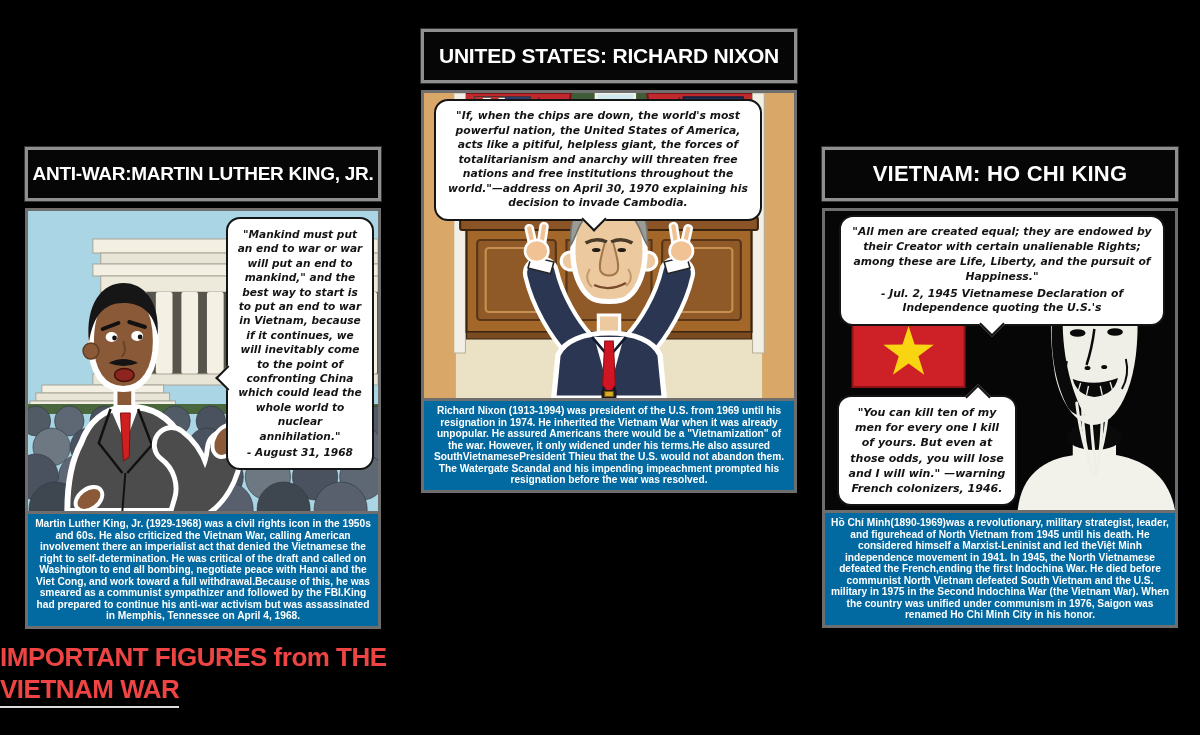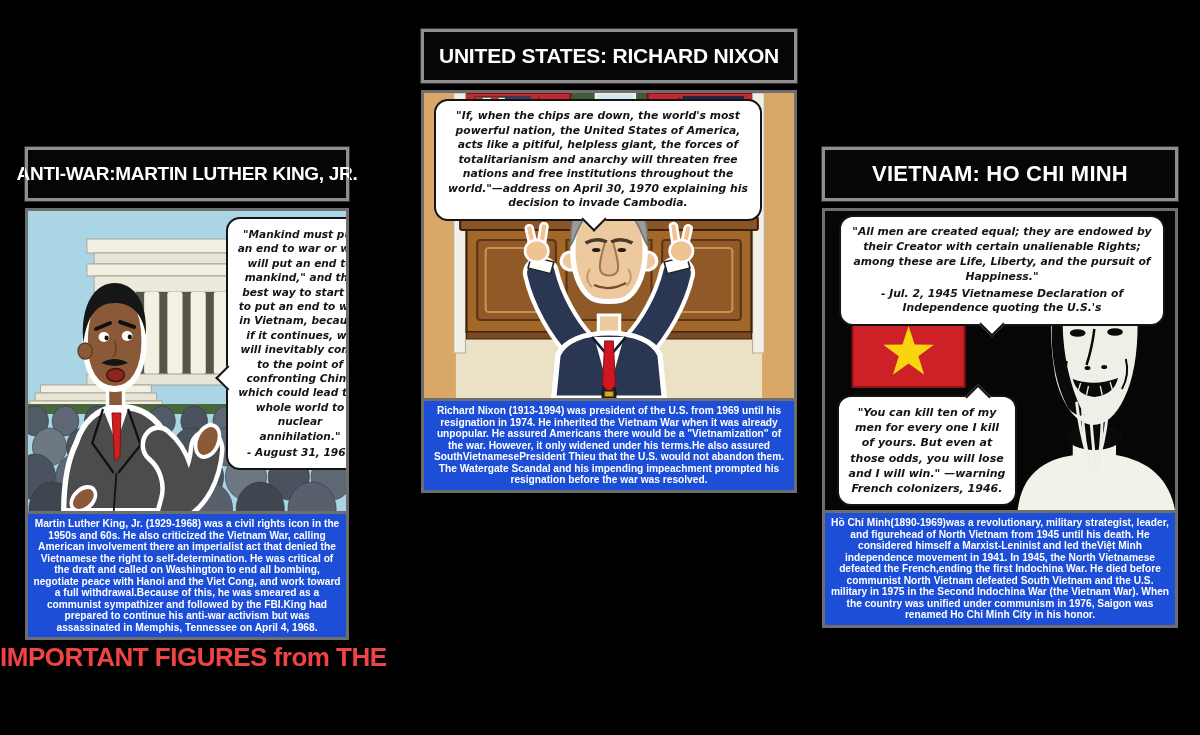--- a/index.html
+++ b/index.html
@@ -13,21 +13,21 @@
   .t19{font-size:19px;letter-spacing:-0.3px;}
   .t21{font-size:21px;letter-spacing:-0.2px;}
   .t22{font-size:22px;letter-spacing:0.2px;}
   .panel-body{border:3px solid #6e6e6e;background:#000;margin-top:7px;}
   .scene{position:relative;overflow:hidden;background:#000;}
   #panel-mlk .scene{height:300px;}
   #panel-nixon .scene{height:305px;}
   #panel-ho .scene{height:299px;}
   .scene svg{position:absolute;left:0;top:0;width:100%;height:100%;}
   .desc{border-top:3px solid #6e6e6e;color:#fff;font-weight:bold;font-size:10.2px;
-        line-height:1.13;text-align:center;padding:4px 5px;background:#1d4ed8;}
+        line-height:1.13;text-align:center;padding:4px 5px;background:#0369a1;}
   .bubble{position:absolute;background:#fff;border:2.5px solid #141414;border-radius:14px;
         color:#141414;font-family:"DejaVu Sans",sans-serif;font-style:italic;font-weight:600;
         text-align:center;padding:8px 9px;box-sizing:border-box;z-index:5;}
   .bubble .attr{margin-top:2px;}
   .b-mlk{left:198px;top:6px;width:148px;font-size:10.6px;line-height:1.36;}
   .b-nixon{left:10px;top:6px;width:328px;font-size:10.8px;line-height:1.35;}
   .b-ho-top{left:14px;top:4px;width:326px;font-size:10.8px;line-height:1.38;}
   .b-ho-left{left:12px;top:184px;width:180px;font-size:11px;line-height:1.38;}
   .tail{position:absolute;background:#fff;width:16px;height:16px;transform:rotate(45deg);z-index:4;}
   .tail-left{border-left:2.5px solid #141414;border-bottom:2.5px solid #141414;left:-9px;top:150px;}
@@ -36,21 +36,21 @@
   .main-title{position:absolute;left:0;right:0;top:642px;text-align:left;color:#ef4444;
         font-weight:bold;font-size:26px;line-height:1.22;letter-spacing:-0.5px;
         font-stretch:condensed;}
   .main-title .u{display:inline-block;border-bottom:2px solid #ddd;padding-bottom:1px;}
 </style>
 </head>
 <body>
 
 <div class="page">
 
-  <div class="panel" id="panel-mlk" style="left:25px;top:147px;width:324px;">
+  <div class="panel" id="panel-mlk" style="left:25px;top:147px;width:356px;">
     <div class="panel-title t19">
       <span>ANTI-WAR:MARTIN LUTHER KING, JR.</span>
     </div>
     <div class="panel-body">
       <div class="scene">
         <svg viewBox="0 0 356 300" preserveAspectRatio="none">
           <rect width="356" height="300" fill="#a9d5e4"></rect>
           <g>
             <rect x="66" y="28" width="290" height="14" fill="#f3efe3" stroke="#a8a496"></rect>
             <rect x="74" y="42" width="282" height="11" fill="#e9e5d6" stroke="#a8a496"></rect>
@@ -244,21 +244,21 @@
           <div class="tail tail-down" style="left:46%;"></div>
           <div>"If, when the chips are down, the world's most powerful nation, the United States of America, acts like a pitiful, helpless giant, the forces of totalitarianism and anarchy will threaten free nations and free institutions throughout the world."—address on April 30, 1970 explaining his decision to invade Cambodia.</div>
         </div>
       </div>
       <div class="desc">Richard Nixon (1913-1994) was president of the U.S. from 1969 until his resignation in 1974. He inherited the Vietnam War when it was already unpopular. He assured Americans there would be a "Vietnamization" of the war. However, it only widened under his terms.He also assured SouthVietnamesePresident Thieu that the U.S. would not abandon them. The Watergate Scandal and his impending impeachment prompted his resignation before the war was resolved.</div>
     </div>
   </div>
 
   <div class="panel" id="panel-ho" style="left:822px;top:147px;width:356px;">
     <div class="panel-title t22">
-      <span>VIETNAM: HO CHI MINH</span>
+      <span>VIETNAM: HO CHI KING</span>
     </div>
     <div class="panel-body">
       <div class="scene">
         <svg viewBox="0 0 356 299" preserveAspectRatio="none">
           <rect width="356" height="299" fill="#060606"></rect>
           <g>
             <rect x="28" y="108" width="114" height="68" fill="#ce2127" stroke="#8e1216" stroke-width="2"></rect>
             <polygon points="85,115 91.2,133.5 110.7,133.7 95,145.2 100.9,163.8 85,152.5 69.1,163.8 75,145.2 59.3,133.7 78.8,133.5" fill="#f8d411"></polygon>
           </g>
           <g>
@@ -307,15 +307,16 @@
           <div class="tail tail-up"></div>
           <div>"You can kill ten of my men for every one I kill of yours. But even at those odds, you will lose and I will win." —warning French colonizers, 1946.</div>
         </div>
       </div>
       <div class="desc">Hồ Chí Minh(1890-1969)was a revolutionary, military strategist, leader, and figurehead of North Vietnam from 1945 until his death. He considered himself a Marxist-Leninist and led theViệt Minh independence movement in 1941. In 1945, the North Vietnamese defeated the French,ending the first Indochina War. He died before communist North Vietnam defeated South Vietnam and the U.S. military in 1975 in the Second Indochina War (the Vietnam War). When the country was unified under communism in 1976, Saigon was renamed Ho Chi Minh City in his honor.</div>
     </div>
   </div>
 
   <div class="main-title">
     <div>IMPORTANT FIGURES from THE</div>
+    <div><span class="u">VIETNAM WAR</span></div>
   </div>
 
 </div>
 
 </body></html>

